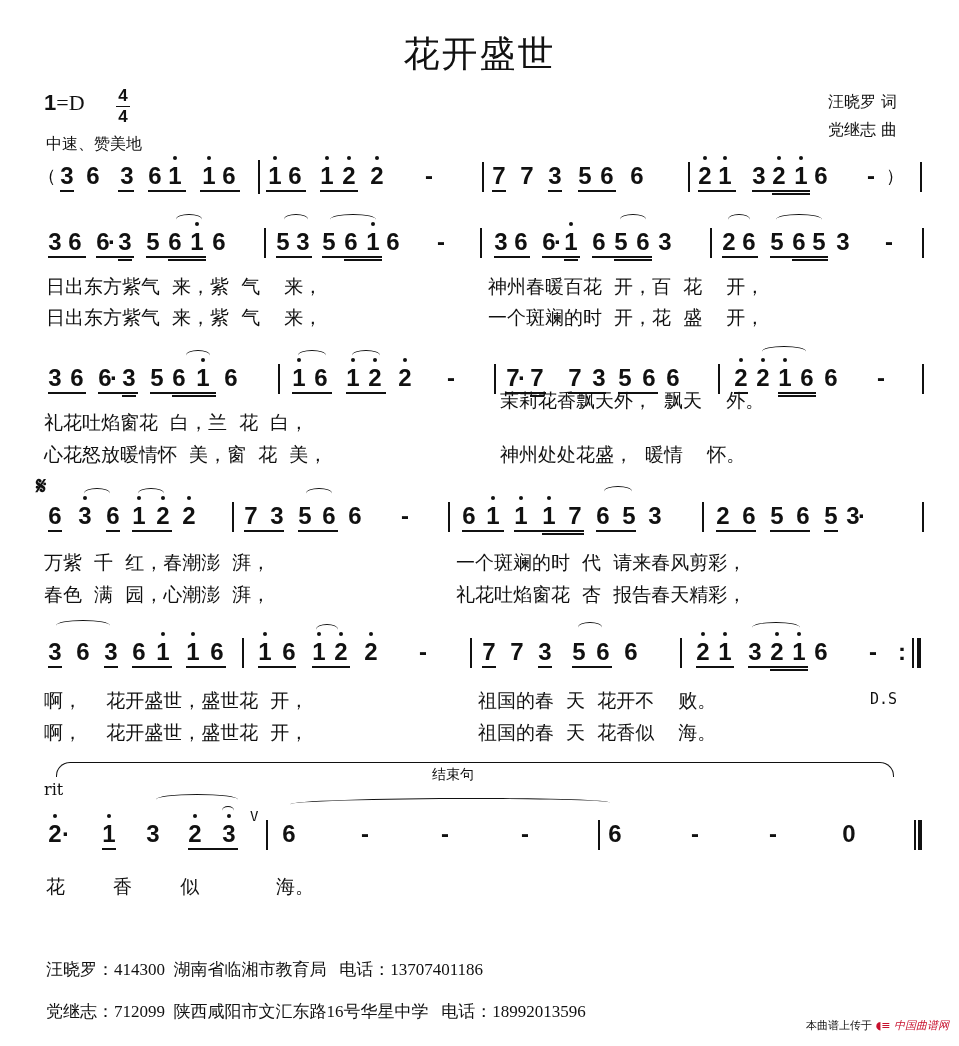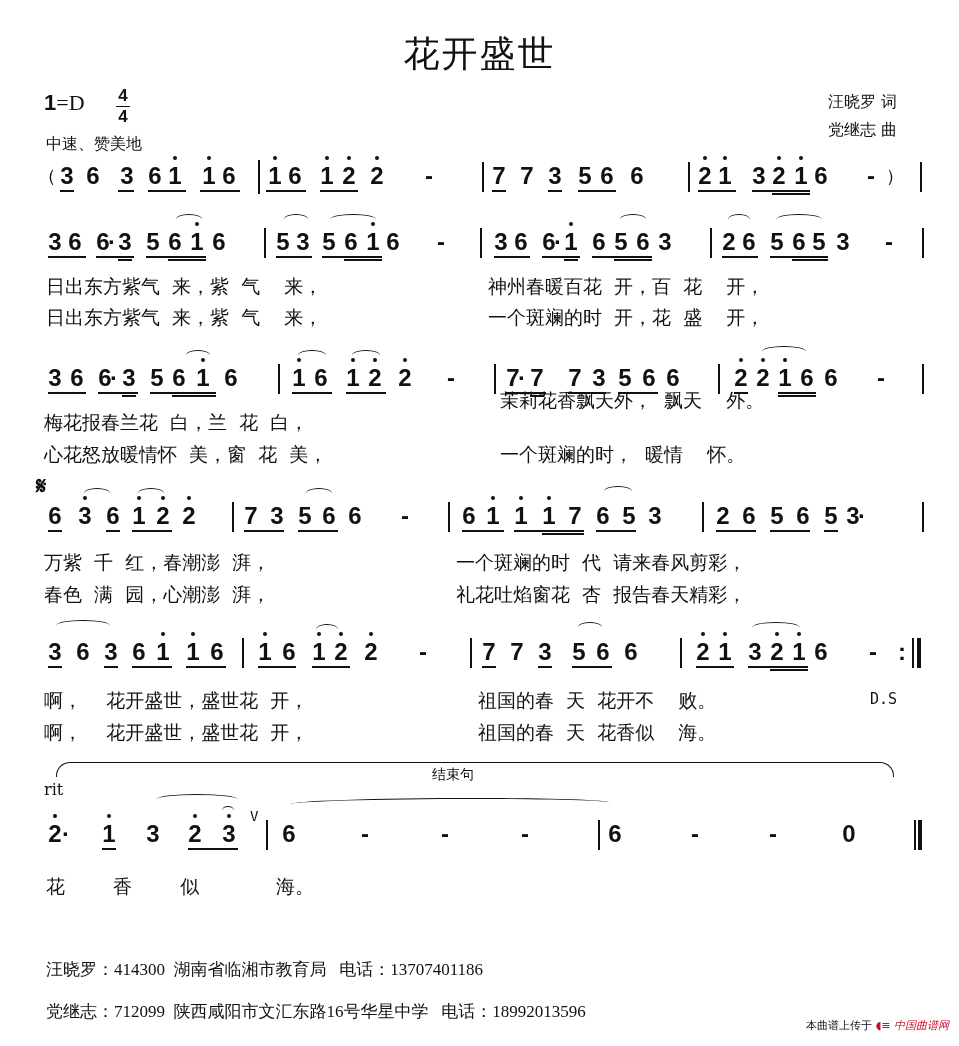--- a/index.html
+++ b/index.html
@@ -202,24 +202,24 @@
   <span class="note" style="left:754px"><i class="dot"></i>2</span>
   <span class="note" style="left:776px"><i class="dot"></i>1</span>
   <span class="note" style="left:798px">6</span>
   <span class="note" style="left:822px">6</span>
   <span class="note" style="left:872px">-</span>
   <div class="ul" style="left:734px;top:28px;width:14px"></div>
   <div class="ul" style="left:778px;top:28px;width:38px"></div>
   <div class="ul" style="left:778px;top:31px;width:38px"></div>
   <div class="bar" style="left:922px;top:0px"></div>
 </div>
-<div class="lyric" style="left:44px;top:410px">梅花报春兰花  白，兰  花  白，</div>
+<div class="lyric" style="left:44px;top:410px">礼花吐焰窗花  白，兰  花  白，</div>
 <div class="lyric" style="left:44px;top:442px">心花怒放暖情怀  美，窗  花  美，</div>
 <div class="lyric" style="left:500px;top:388px">茉莉花香飘天外，  飘天    外。</div>
-<div class="lyric" style="left:500px;top:442px">一个斑斓的时，  暖情    怀。</div>
+<div class="lyric" style="left:500px;top:442px">神州处处花盛，  暖情    怀。</div>
 
 <div class="abs" style="left:36px;top:472px;font-size:24px;font-weight:bold">𝄋</div>
 <div class="row" style="top:502px">
   <div class="slur" style="left:84px;top:-14px;width:26px"></div>
   <div class="slur" style="left:138px;top:-14px;width:26px"></div>
   <div class="slur" style="left:306px;top:-14px;width:26px"></div>
   <div class="slur" style="left:604px;top:-16px;width:28px"></div>
   <span class="note" style="left:46px">6</span>
   <span class="note" style="left:76px"><i class="dot"></i>3</span>
   <span class="note" style="left:104px">6</span>

